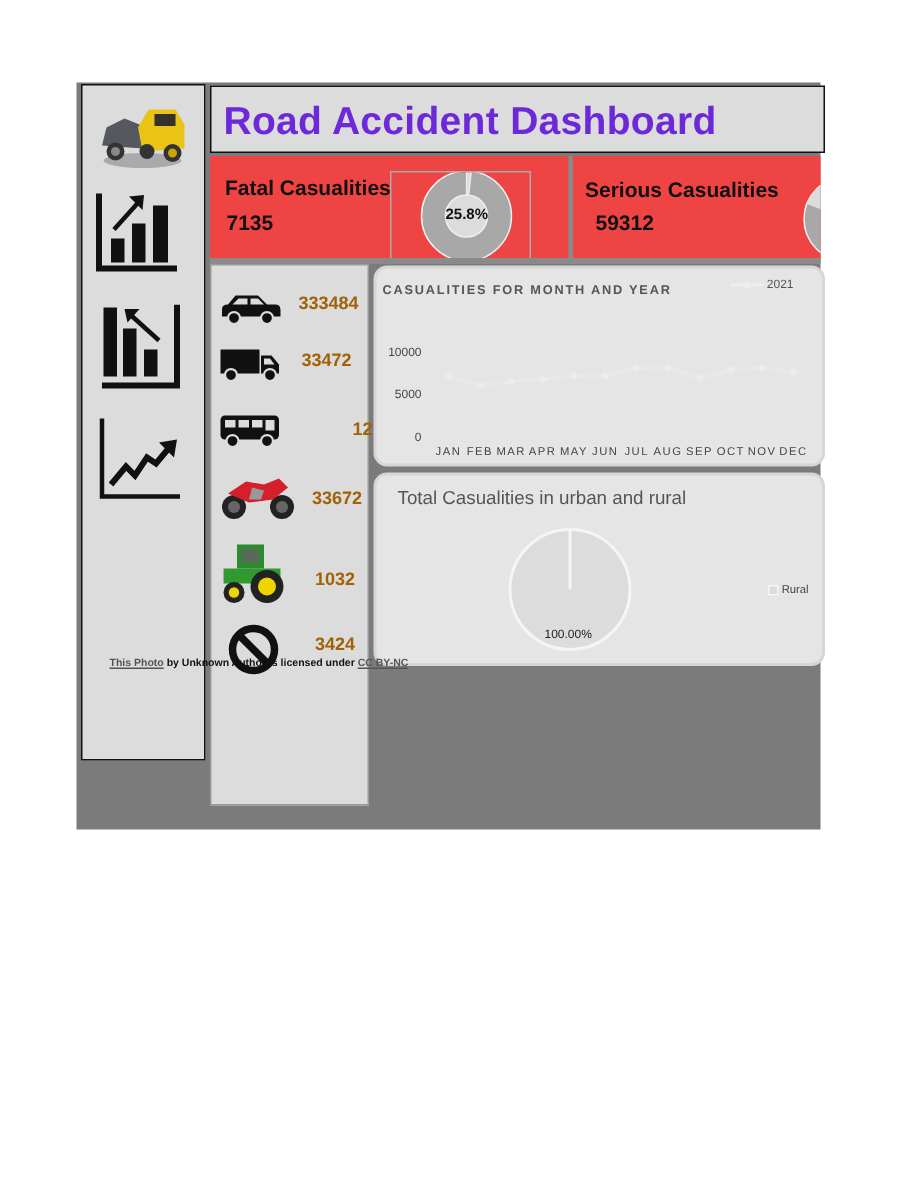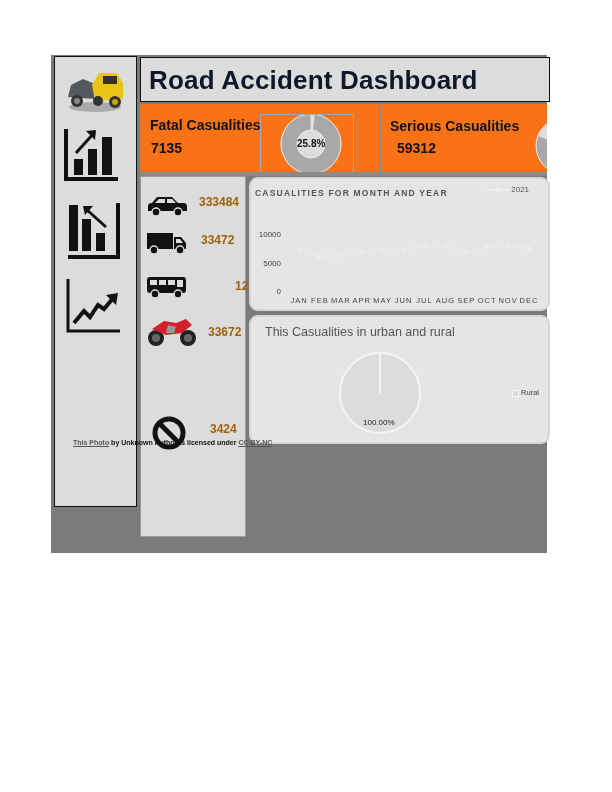--- a/index.html
+++ b/index.html
@@ -2,22 +2,22 @@
 <html><head>
 <meta charset="utf-8">
 <style>
   html,body{margin:0;padding:0;background:#ffffff;}
   body{width:612px;height:792px;position:relative;overflow:hidden;font-family:"Liberation Sans",sans-serif;}
   .canvas{position:absolute;left:51px;top:55px;width:496px;height:498px;background:#7b7b7b;}
   .nav{position:absolute;left:54px;top:56px;width:83px;height:451px;background:#dcdcdc;border:1px solid #111;box-sizing:border-box;}
   .nav .logo{position:absolute;left:10px;top:8px;width:60px;height:50px;}
   .nav .ico{position:absolute;left:9px;width:58px;height:58px;}
   .title-bar{position:absolute;left:140px;top:57px;width:410px;height:45px;background:#dcdcdc;border:1px solid #111;box-sizing:border-box;}
-  .title-bar span{position:absolute;left:8px;top:7px;font-size:26px;font-weight:bold;color:#0f172a;letter-spacing:0.2px;}
-  .kpi{position:absolute;top:104px;height:70px;background:#f97316;box-sizing:border-box;}
+  .title-bar span{position:absolute;left:8px;top:7px;font-size:26px;font-weight:bold;color:#6d28d9;letter-spacing:0.2px;}
+  .kpi{position:absolute;top:104px;height:70px;background:#ef4444;box-sizing:border-box;}
   .kpi .label{position:absolute;font-size:14px;font-weight:bold;color:#111;}
   .kpi .val{position:absolute;font-size:14px;font-weight:bold;color:#111;}
   .vehicles{position:absolute;left:140px;top:176px;width:106px;height:361px;background:#dcdcdc;border:1px solid #9a9a9a;box-sizing:border-box;}
   .veh-row{position:absolute;left:0;width:106px;height:40px;}
   .veh-row .v-icon{position:absolute;left:5px;}
   .veh-row .v-count{position:absolute;font-size:12px;font-weight:bold;color:#a16207;}
   .panel{position:absolute;background:#e5e5e5;border-radius:9px;border:2px solid #d6d6d6;box-sizing:border-box;}
   .line-title{position:absolute;left:4px;top:9px;font-size:8.5px;letter-spacing:1.2px;color:#555;font-weight:bold;}
   .legend21{position:absolute;left:236px;top:6px;font-size:8px;color:#555;text-align:right;}
   .pie-title{position:absolute;left:14px;top:8px;font-size:12.5px;color:#555;}
@@ -127,20 +127,32 @@
   <div class="veh-row" style="top:138px;">
     <svg class="v-icon" style="top:0px" width="52" height="32" viewBox="0 0 52 32">
       <circle cx="10" cy="23" r="8" fill="#222"></circle>
         <circle cx="10" cy="23" r="4" fill="#666"></circle>
       <circle cx="42" cy="23" r="8" fill="#222"></circle>
         <circle cx="42" cy="23" r="4" fill="#666"></circle>
       <path d="M6 14 L18 6 L30 8 L40 4 L46 10 L36 18 L20 20 Z" fill="#d4202a"></path>
       <path d="M22 10 L30 12 L28 18 L20 18 Z" fill="#999"></path>
     </svg>
     <div class="v-count" style="left:67px;top:10px;">33672</div>
+  </div>
+  <div class="veh-row" style="top:182px;">
+    <svg class="v-icon" style="top:0px" width="46" height="46" viewBox="0 0 46 46">
+      <rect x="12" y="4" width="18" height="16" fill="#2d8a2d"></rect>
+      <rect x="15" y="7" width="12" height="9" fill="#5a6a5a"></rect>
+      <rect x="3" y="20" width="38" height="10" fill="#2f9a2f"></rect>
+      <circle cx="32" cy="32" r="11" fill="#222"></circle>
+        <circle cx="32" cy="32" r="6" fill="#f0d400"></circle>
+      <circle cx="10" cy="36" r="7" fill="#222"></circle>
+        <circle cx="10" cy="36" r="3.5" fill="#f0d400"></circle>
+    </svg>
+    <div class="v-count" style="left:69px;top:20px;">1032</div>
   </div>
   <div class="veh-row" style="top:236px;">
     <svg class="v-icon" style="left:10px;top:2px" width="36" height="36" viewBox="0 0 36 36">
       <circle cx="18" cy="18" r="14" fill="none" stroke="#111" stroke-width="5"></circle>
       <path d="M8 8 L28 28" stroke="#111" stroke-width="5"></path>
     </svg>
     <div class="v-count" style="left:69px;top:9px;">3424</div>
   </div>
 </div>
 
@@ -181,21 +193,21 @@
       <text x="173.45454545454547" y="124" font-size="7.5" fill="#444" text-anchor="middle" letter-spacing="1" font-family="Liberation Sans, sans-serif">JUL</text>
       <text x="194.36363636363637" y="124" font-size="7.5" fill="#444" text-anchor="middle" letter-spacing="1" font-family="Liberation Sans, sans-serif">AUG</text>
       <text x="215.27272727272728" y="124" font-size="7.5" fill="#444" text-anchor="middle" letter-spacing="1" font-family="Liberation Sans, sans-serif">SEP</text>
       <text x="236.1818181818182" y="124" font-size="7.5" fill="#444" text-anchor="middle" letter-spacing="1" font-family="Liberation Sans, sans-serif">OCT</text>
       <text x="257.0909090909091" y="124" font-size="7.5" fill="#444" text-anchor="middle" letter-spacing="1" font-family="Liberation Sans, sans-serif">NOV</text>
       <text x="278" y="124" font-size="7.5" fill="#444" text-anchor="middle" letter-spacing="1" font-family="Liberation Sans, sans-serif">DEC</text>
     </svg>
 </div>
 
 <div class="panel" style="left:249px;top:315px;width:301px;height:129px;">
-  <div class="pie-title">This Casualities in urban and rural</div>
+  <div class="pie-title">Total Casualities in urban and rural</div>
   <svg style="position:absolute;left:86px;top:33px;" width="86" height="86" viewBox="0 0 86 86">
     <circle cx="43" cy="43" r="40" fill="#dcdcdc" stroke="#f5f5f5" stroke-width="2"></circle>
     <path d="M43 43 V3" stroke="#f5f5f5" stroke-width="2"></path>
   </svg>
   <div style="position:absolute;left:112px;top:101px;font-size:8px;color:#222;">100.00%</div>
   <div style="position:absolute;left:261px;top:71px;font-size:7.5px;color:#444;">
     <span style="display:inline-block;width:5px;height:5px;background:#dcdcdc;border:1px solid #f5f5f5;vertical-align:middle;"></span>
     <span>Rural</span>
   </div>
 </div>

